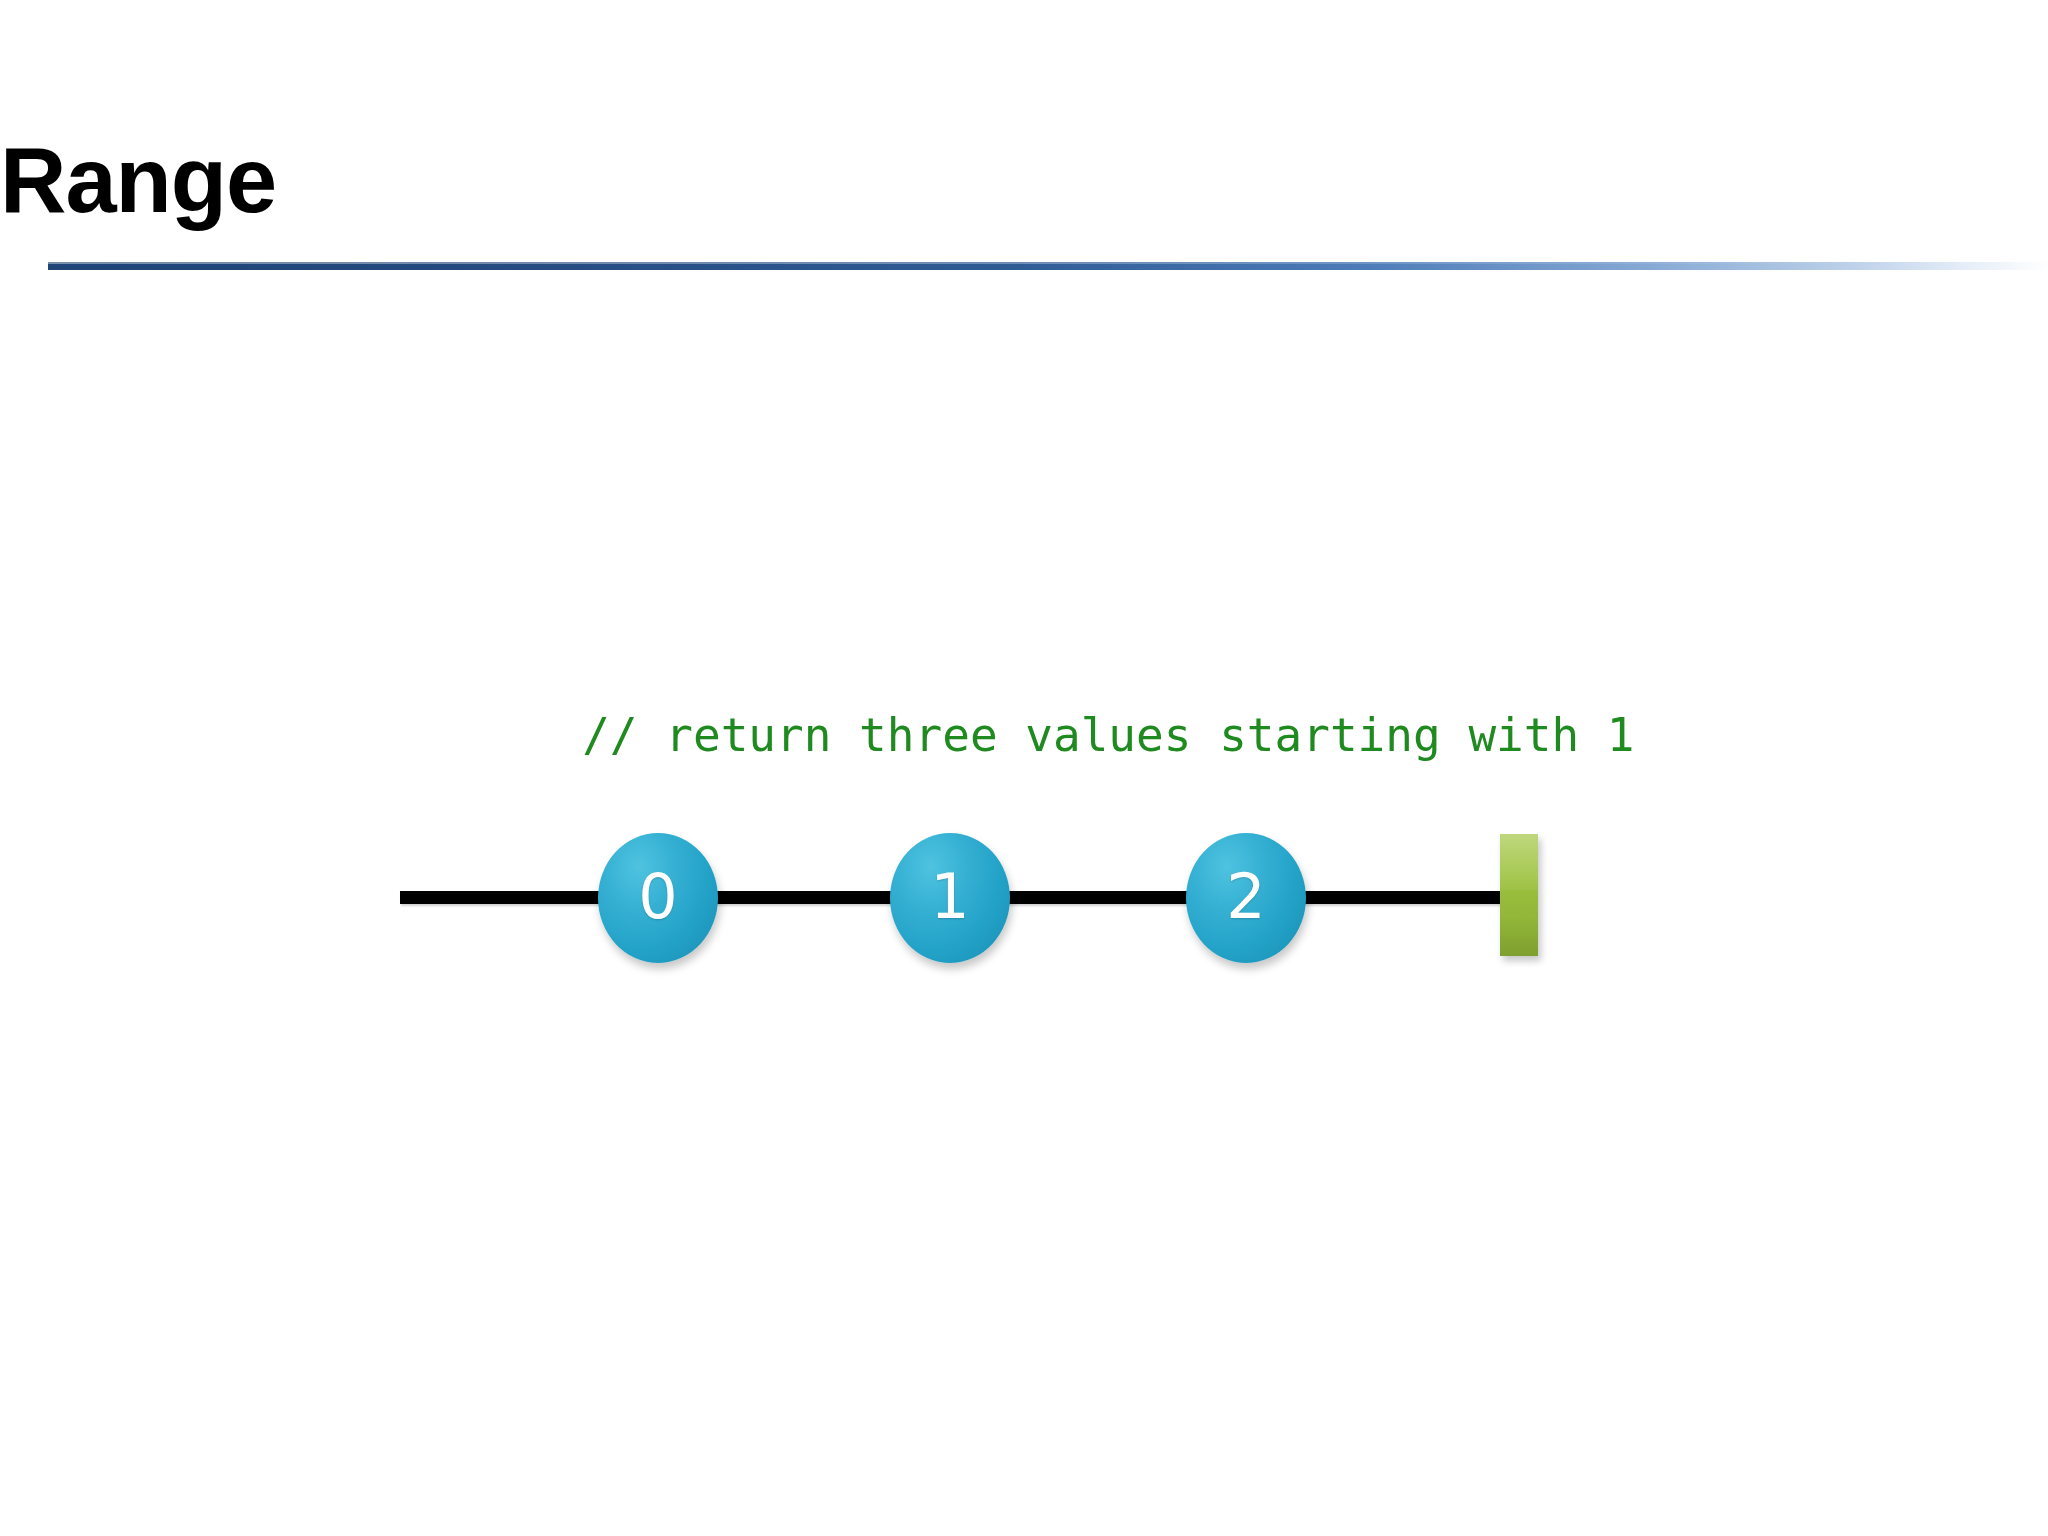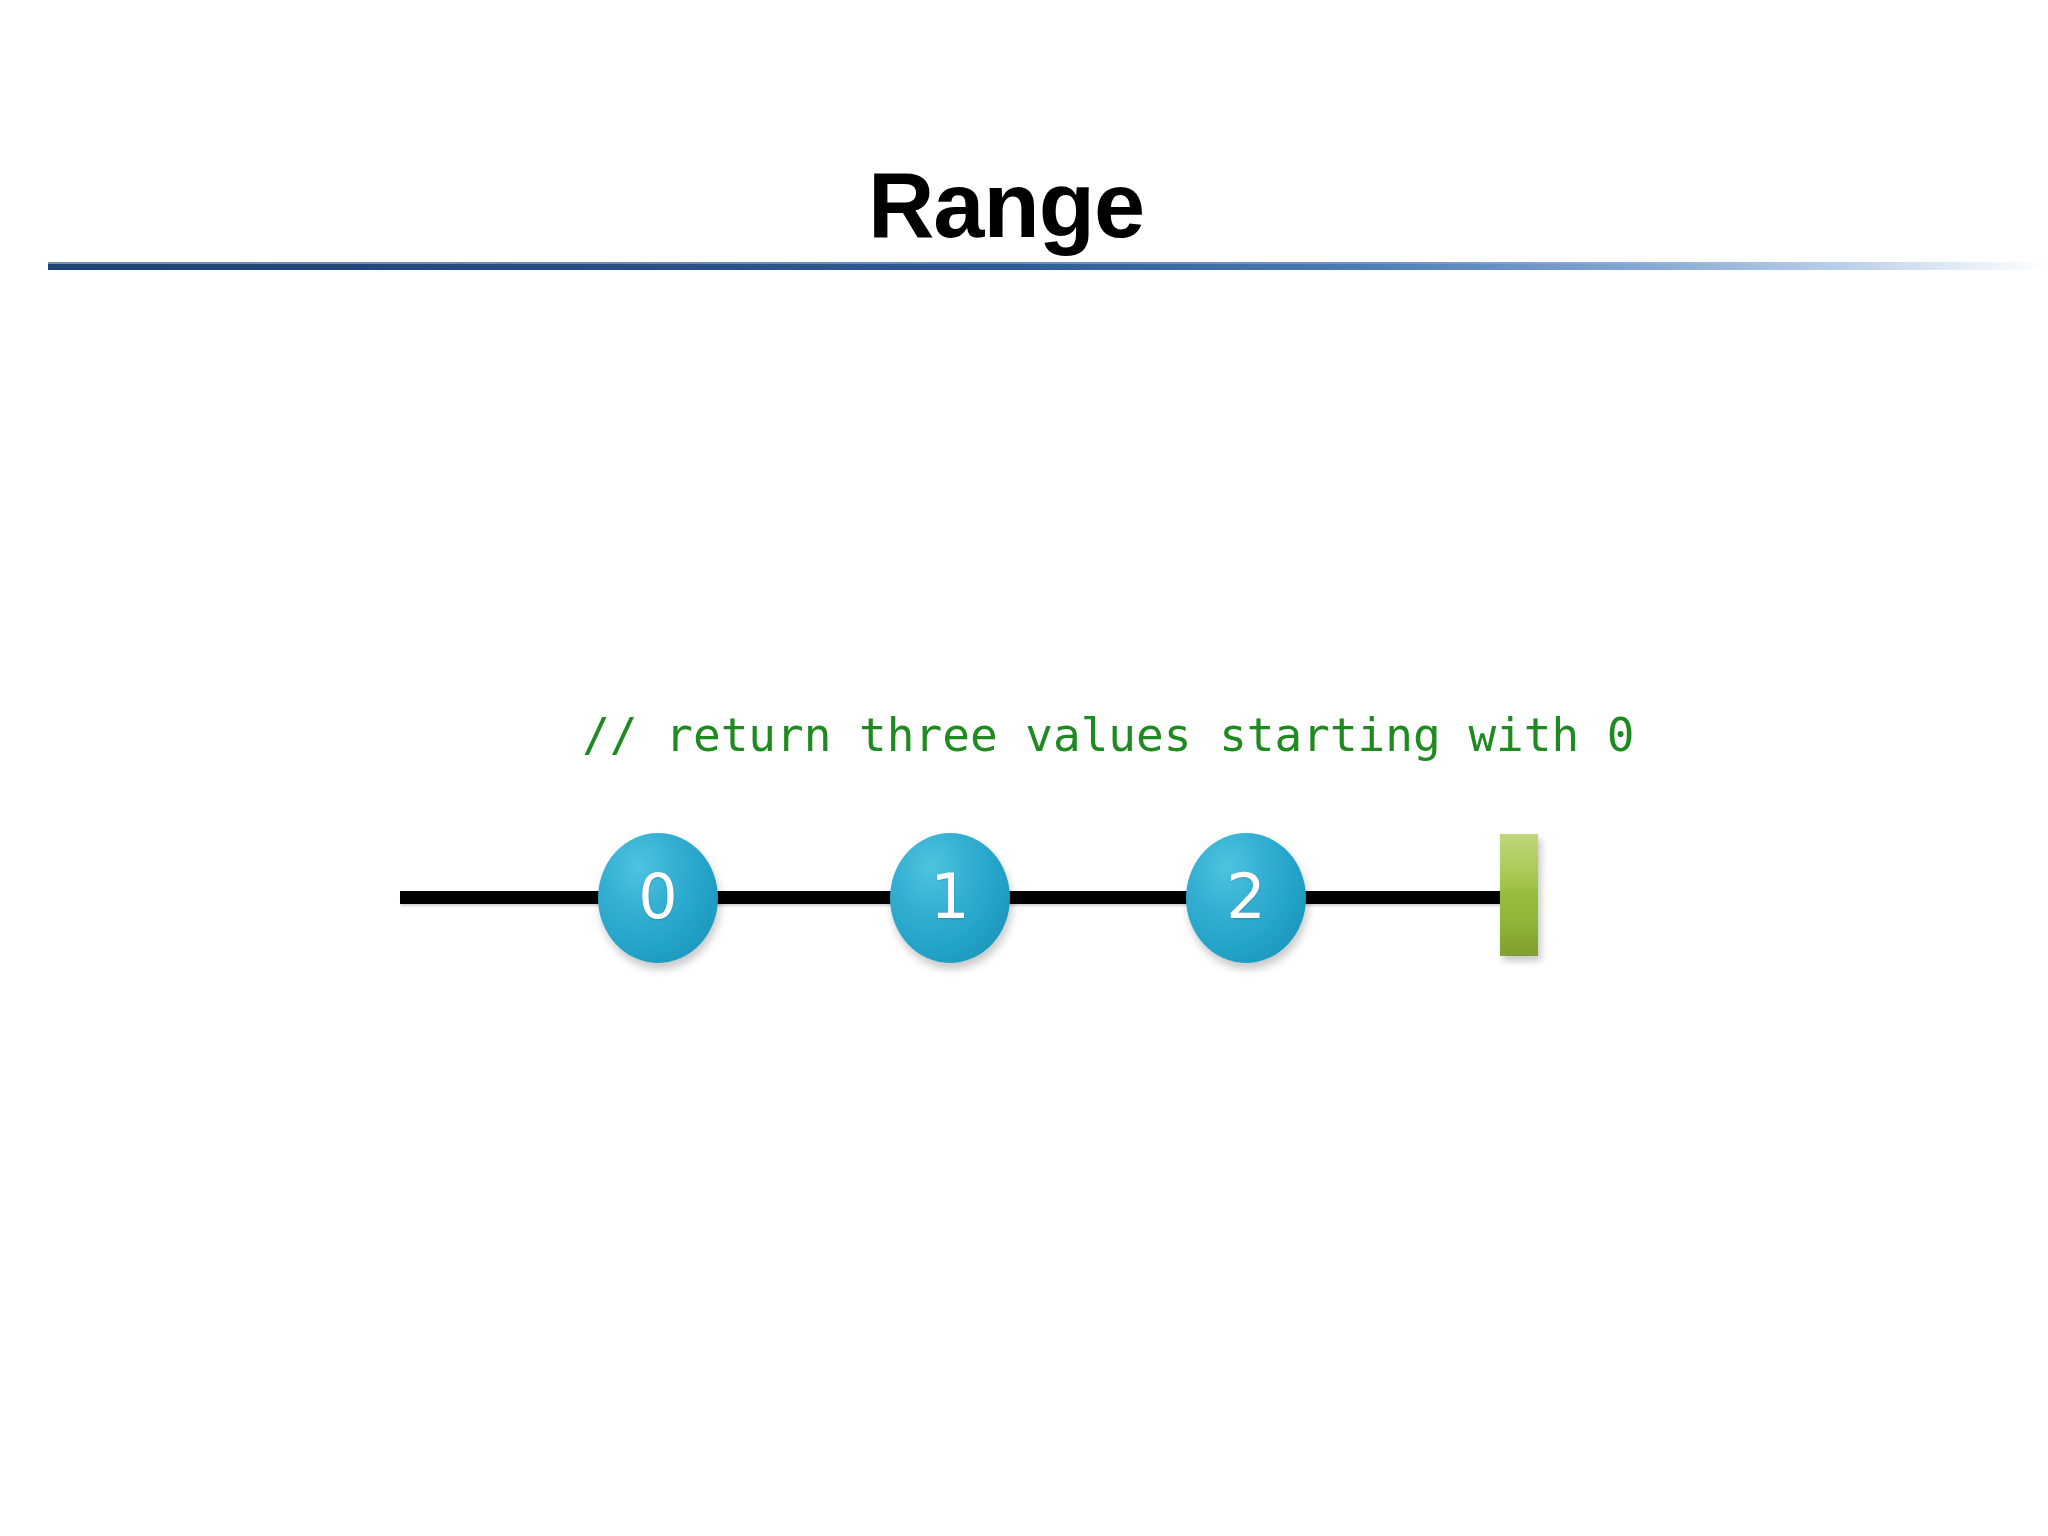--- a/index.html
+++ b/index.html
@@ -16,29 +16,27 @@
     overflow: hidden;
     font-family: "Liberation Sans", sans-serif;
   }
 
   
   .slide-title {
     position: absolute;
     left: 0;
     top: 125px;
     width: 2012px;
-    text-align: center;
     font-family: "Liberation Sans", sans-serif;
     font-weight: bold;
     font-size: 92px;
     line-height: 110px;
     color: #000000;
     letter-spacing: -1px;
     white-space: pre;
-    margin-top: 25px;
   }
 
   
   .title-rule {
     position: absolute;
     left: 48px;
     top: 262px;
     width: 2000px;
     height: 8px;
     background: linear-gradient(to right,
@@ -161,21 +159,21 @@
 <body>
 
 <div id="slide">
 
   <div class="slide-title">Range</div>
 
   <div class="title-rule"></div>
 
   <div class="code-block">
     <span class="code-line">
-      <span class="tok-comment">// return three values starting with 0</span>
+      <span class="tok-comment">// return three values starting with 1</span>
     </span>
   </div>
 
   <div class="marble-diagram">
 
     <div class="timeline"></div>
 
     <div class="marble m0">
       <span class="marble-label">0</span>
     </div>

